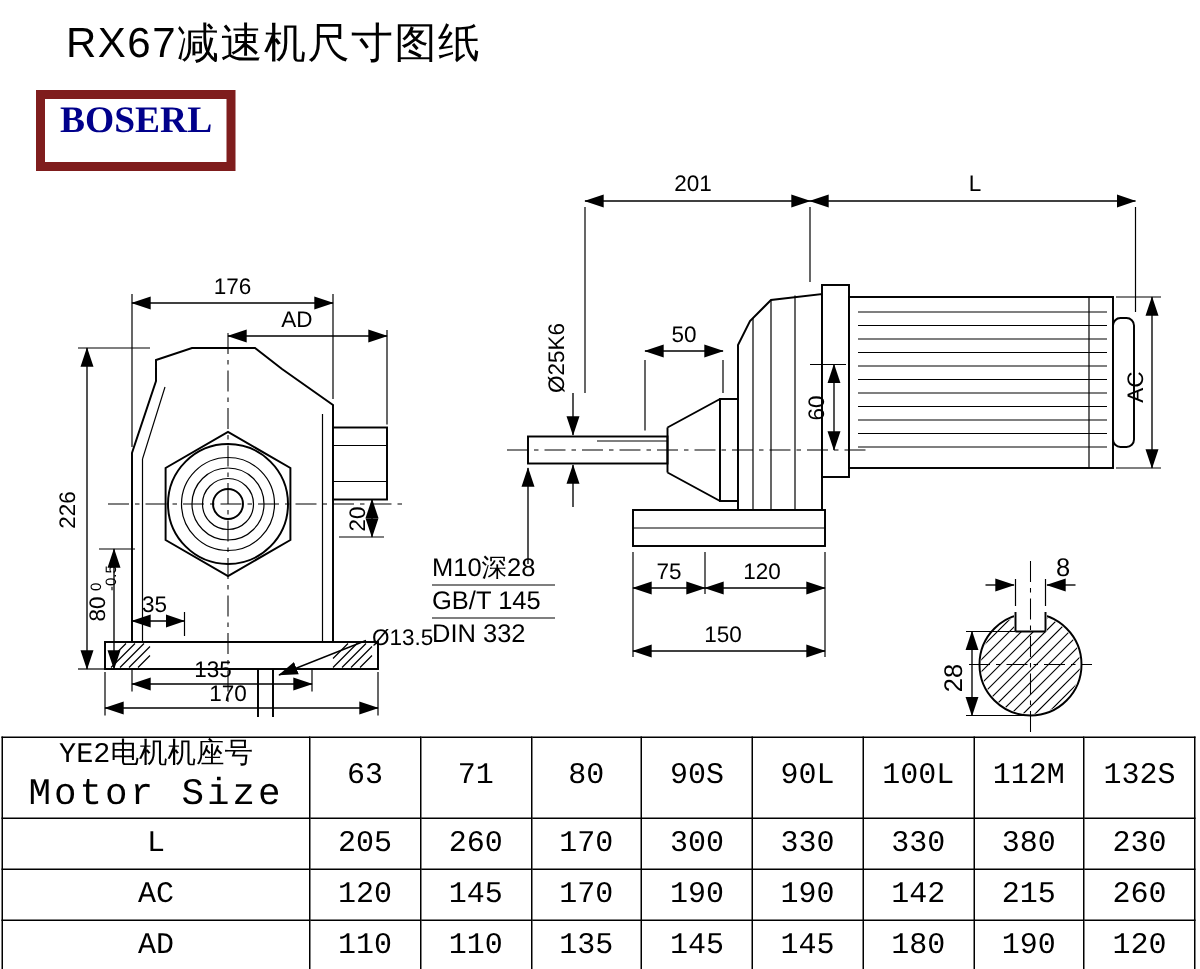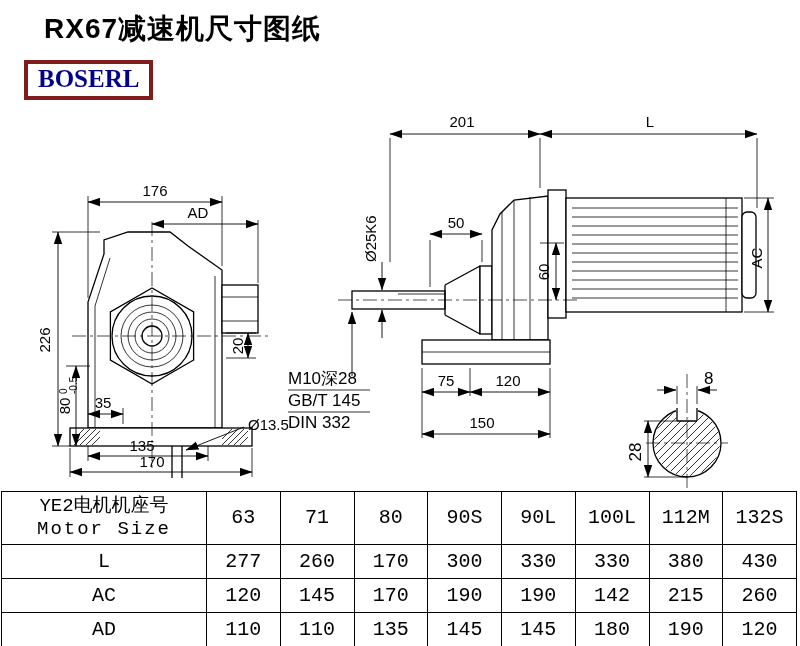--- a/index.html
+++ b/index.html
@@ -1,35 +1,35 @@
 <!DOCTYPE html>
 <html><head>
 <meta charset="utf-8">
 <style>
   html,body{margin:0;padding:0;}
   body{width:800px;height:646px;position:relative;background:#fff;overflow:hidden;
        font-family:"Liberation Sans",sans-serif;color:#000;}
-  .title{position:absolute;left:44px;top:10px;font-size:28px;font-weight:bold;letter-spacing:1px;}
-  .logo{position:absolute;left:24px;top:60px;border:4px solid #7f1d1d;padding:1px 10px 3px 10px;
+  .title{position:absolute;left:44px;top:10px;font-size:28px;font-weight:normal;letter-spacing:1px;}
+  .logo{position:absolute;left:24px;top:60px;border:6px solid #7f1d1d;padding:1px 10px 13px 10px;
         font-family:"Liberation Serif",serif;font-weight:bold;font-size:25px;color:#00008b;background:#fff;}
   svg.drawing{position:absolute;left:0;top:0;}
   .ln{stroke:#000;stroke-width:1.3;}
   .thin{stroke:#000;stroke-width:0.8;}
   .dim{stroke:#000;stroke-width:0.9;}
   .cl{stroke:#000;stroke-width:0.7;stroke-dasharray:14 4 3 4;}
   .hatch{stroke:#000;stroke-width:0.8;}
   text.d{font-family:"Liberation Sans",sans-serif;font-size:15px;fill:#000;stroke:none;}
   text.d2{font-size:17px;}
   text.tol{font-family:"Liberation Sans",sans-serif;font-size:10px;fill:#000;stroke:none;}
   table.dims{position:absolute;left:1px;top:491px;width:796px;border-collapse:collapse;table-layout:fixed;
              text-align:center;font-size:20px;font-family:Liberation Mono, monospace;}
   table.dims td{border:1.5px solid #000;padding:0;height:33px;}
   table.dims tr.h td{height:52px;line-height:1.2;}
   .hdr-cn{font-size:19px;}
-  .hdr-en{font-size:19px;letter-spacing:2px;}
+  .hdr-en{font-size:25px;letter-spacing:2px;}
 </style>
 </head>
 <body>
 
 <div class="title">RX67减速机尺寸图纸</div>
 <div class="logo">BOSERL</div>
 
 <svg class="drawing" width="800" height="490" viewBox="0 0 800 490">
   <defs>
     <marker id="ma" viewBox="0 0 12 8" refX="11.5" refY="4" markerWidth="13" markerHeight="9" orient="auto-start-reverse" markerUnits="userSpaceOnUse">
@@ -219,28 +219,28 @@
     <td>71</td>
     <td>80</td>
     <td>90S</td>
     <td>90L</td>
     <td>100L</td>
     <td>112M</td>
     <td>132S</td>
   </tr>
   <tr>
     <td>L</td>
-    <td>277</td>
+    <td>205</td>
     <td>260</td>
     <td>170</td>
     <td>300</td>
     <td>330</td>
     <td>330</td>
     <td>380</td>
-    <td>430</td>
+    <td>230</td>
   </tr>
   <tr>
     <td>AC</td>
     <td>120</td>
     <td>145</td>
     <td>170</td>
     <td>190</td>
     <td>190</td>
     <td>142</td>
     <td>215</td>

